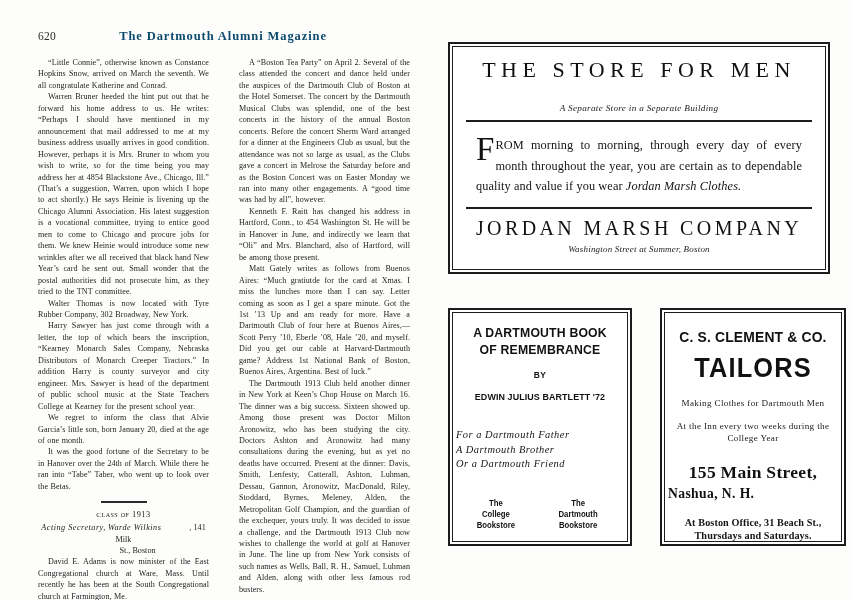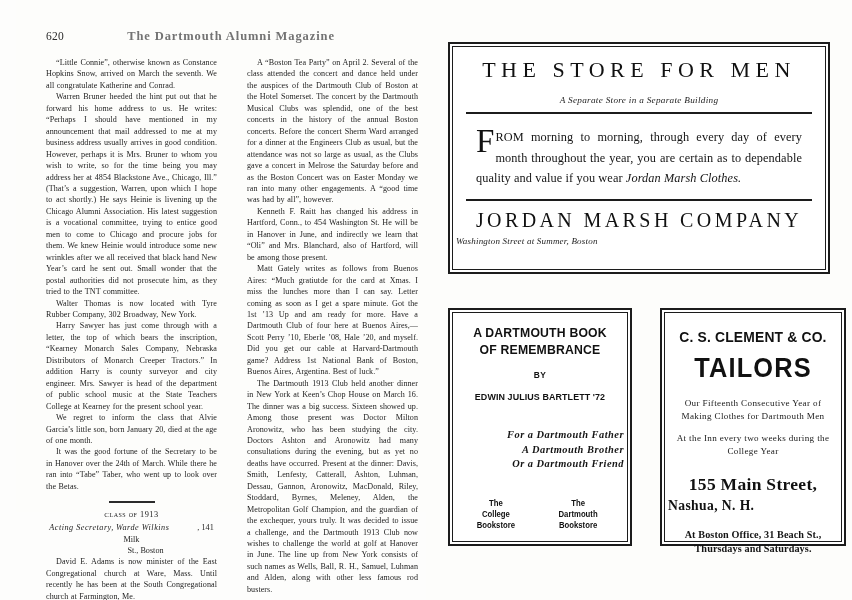--- a/index.html
+++ b/index.html
@@ -18,21 +18,21 @@
   .page {
     position: relative;
     width: 852px;
     height: 600px;
     background: #fdfdfc;
   }
 
   
   .leaf-left {
     position: absolute;
-    left: 16px; top: 0;
+    left: 8px; top: 0;
     width: 426px; height: 512px;
     background: #fdfdfb;
   }
 
   .page-head {
     position: absolute;
     left: 30px; top: 30px;
     width: 370px;
     height: 18px;
   }
@@ -43,21 +43,21 @@
     letter-spacing: .2px;
     color: #2a2a2a;
   }
   .running-title {
     position: absolute;
     left: 0; right: 0; top: -1px;
     text-align: center;
     font-size: 12.5px;
     font-weight: bold;
     letter-spacing: .9px;
-    color: #737373;
+    color: #0c4a6e;
   }
 
   .cols {
     position: absolute;
     left: 30px; top: 57px;
     width: 372px;
     display: flex;
     gap: 30px;
   }
   .col {
@@ -141,21 +141,21 @@
     color: #111;
     margin-top: 8px;
     font-family: "Liberation Serif", serif;
   }
   .jm-sub {
     text-align: center;
     font-size: 9.2px;
     font-style: italic;
     letter-spacing: .3px;
     color: #1c1c1c;
-    margin-top: 12px;
+    margin-top: 20px;
   }
   .jm-rule {
     height: 2px;
     background: #1c1c1c;
     margin: 7px 10px 0 10px;
   }
   .jm-body {
     margin: 13px 20px 0 20px;
     font-size: 12.3px;
     line-height: 20.5px;
@@ -179,21 +179,21 @@
     clear: both;
   }
   .jm-company {
     text-align: center;
     font-size: 20px;
     letter-spacing: 3.4px;
     color: #111;
     margin-top: 8px;
   }
   .jm-addr {
-    text-align: left;
+    text-align: center;
     font-size: 9px;
     font-style: italic;
     letter-spacing: .2px;
     color: #1c1c1c;
     margin-top: 4px;
   }
 
   
   #ad-remembrance {
     left: 22px; top: 308px;
@@ -224,24 +224,24 @@
     font-family: "Liberation Sans", sans-serif;
     font-weight: bold;
     font-size: 9.6px;
     letter-spacing: .1px;
     color: #111;
     margin-top: 11px;
     transform: scaleX(0.93);
   }
   .rb-script {
     margin-top: 26px;
-    text-align: right;
+    text-align: left;
     font-family: "Liberation Serif", serif;
     font-style: italic;
-    font-weight: bold;
+    font-weight: normal;
     font-size: 10.4px;
     line-height: 14.5px;
     letter-spacing: .5px;
     color: #151515;
   }
   .rb-stores {
     position: absolute;
     left: 2px; right: 2px; bottom: 8px;
     display: flex;
     justify-content: space-around;
@@ -403,21 +403,20 @@
         </div>
       </div>
     </div>
 
     <div class="adbox" id="ad-clement">
       <div class="inner"></div>
       <div class="content">
         <div class="cl-name">C. S. CLEMENT &amp; CO.</div>
         <div class="cl-tailors">TAILORS</div>
         <div class="cl-line">
-          <div>Our Fifteenth Consecutive Year of</div>
           <div>Making Clothes for Dartmouth Men</div>
         </div>
         <div class="cl-line tight">
           <div>At the Inn every two weeks during the</div>
           <div>College Year</div>
         </div>
         <div class="cl-street">155 Main Street,</div>
         <div class="cl-city">Nashua, N. H.</div>
         <div class="cl-boston">
           <div>At Boston Office, 31 Beach St.,</div>

